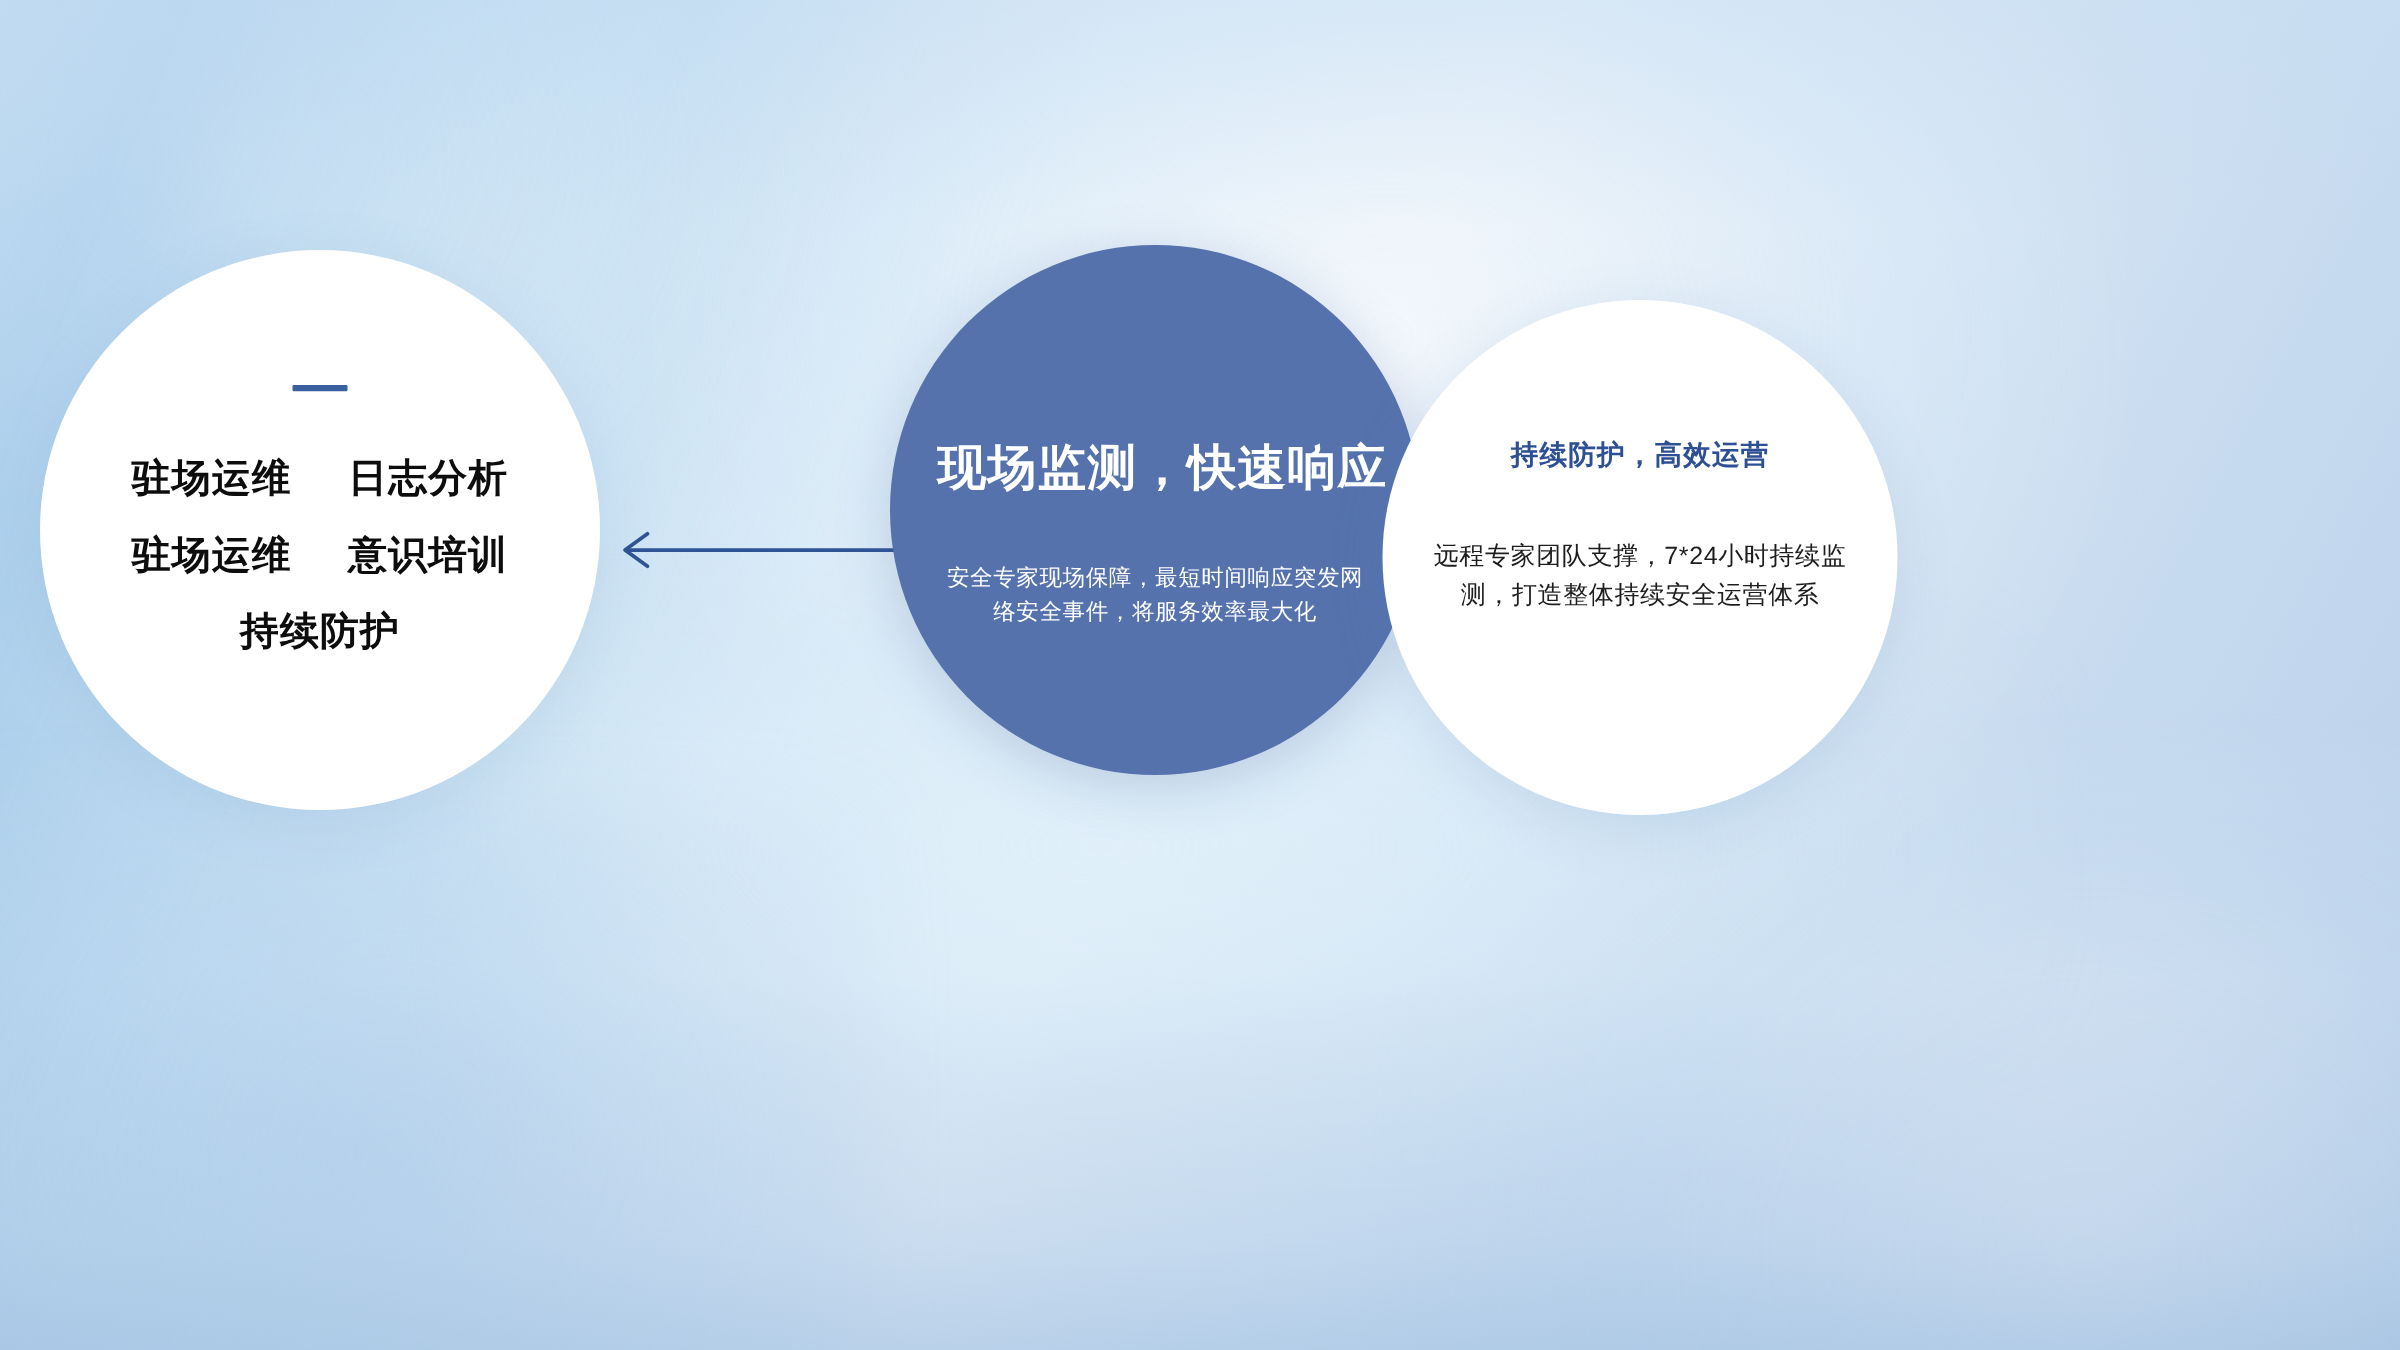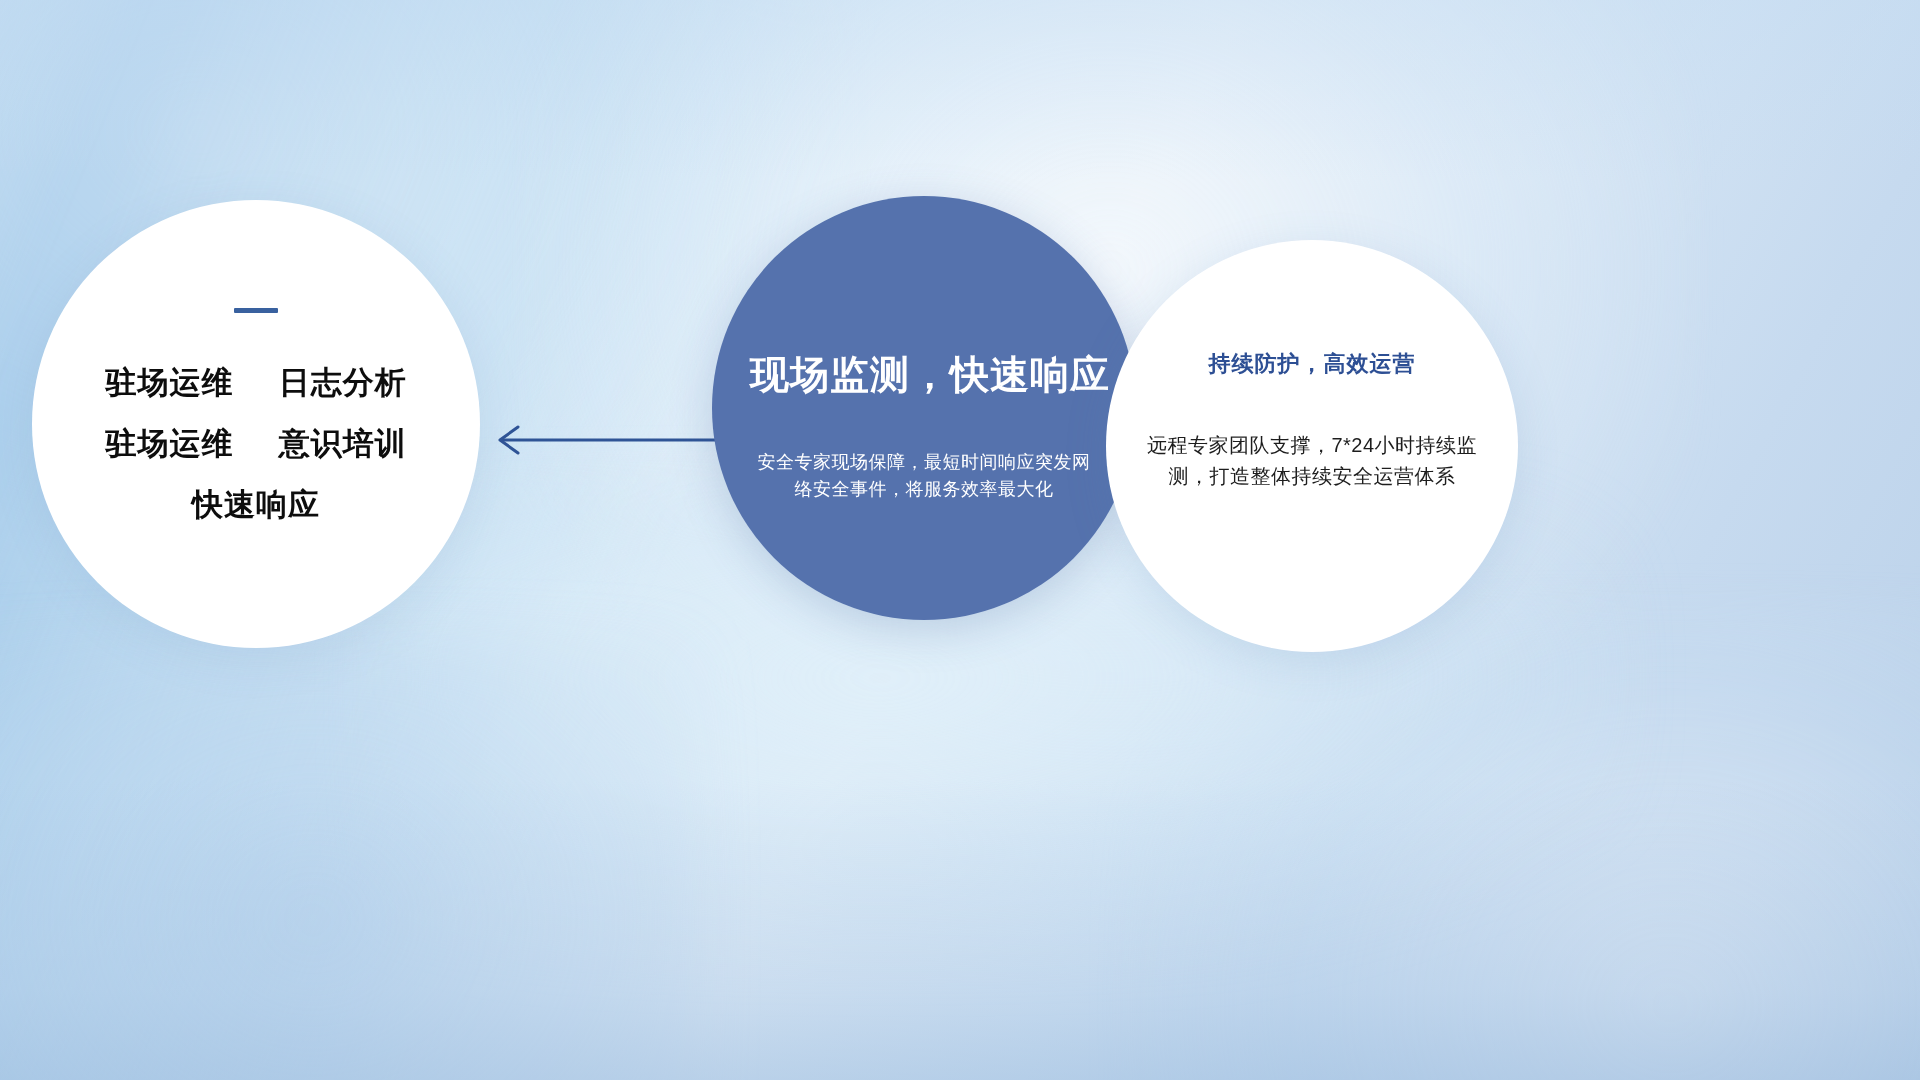--- a/index.html
+++ b/index.html
@@ -277,21 +277,21 @@
         <span>驻场运维</span>
         <span class="gap"></span>
         <span>日志分析</span>
       </div>
       <div class="tag-row">
         <span>驻场运维</span>
         <span class="gap"></span>
         <span>意识培训</span>
       </div>
       <div class="tag-row">
-        <span>快速响应</span>
+        <span>持续防护</span>
       </div>
     </div>
   </div>
 
   <div class="circle circle-mid">
     <div class="mid-inner">
       <div class="mid-title">现场监测，快速响应</div>
       <div class="mid-body">安全专家现场保障，最短时间响应突发网络安全事件，将服务效率最大化</div>
     </div>
   </div>

